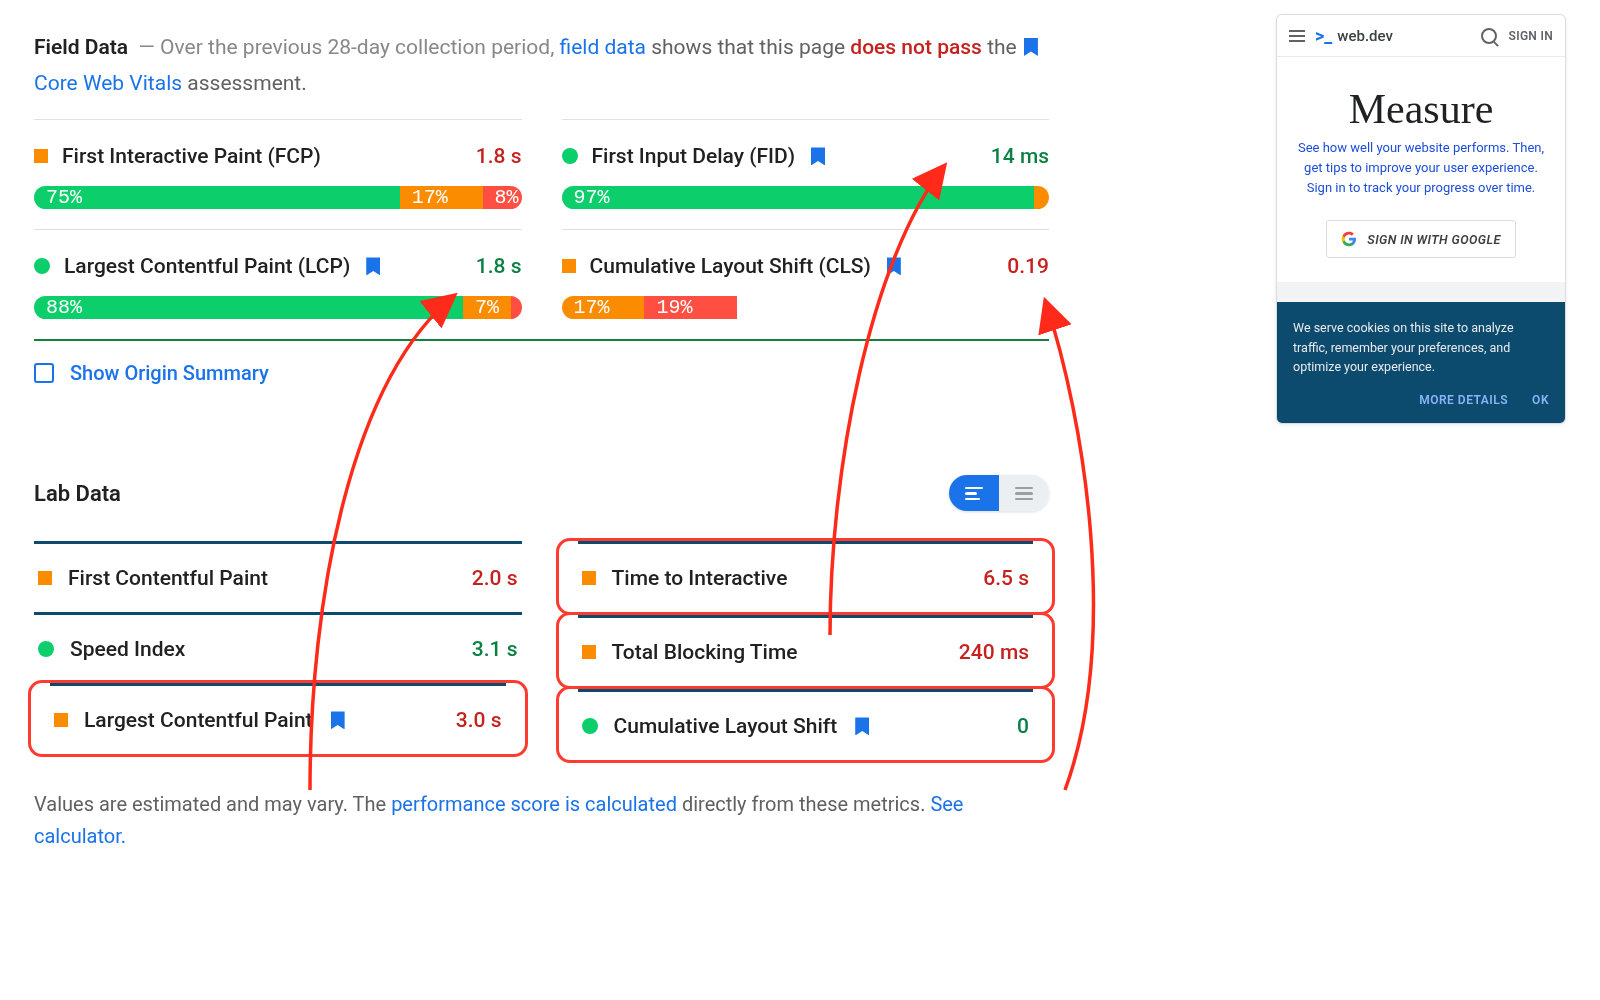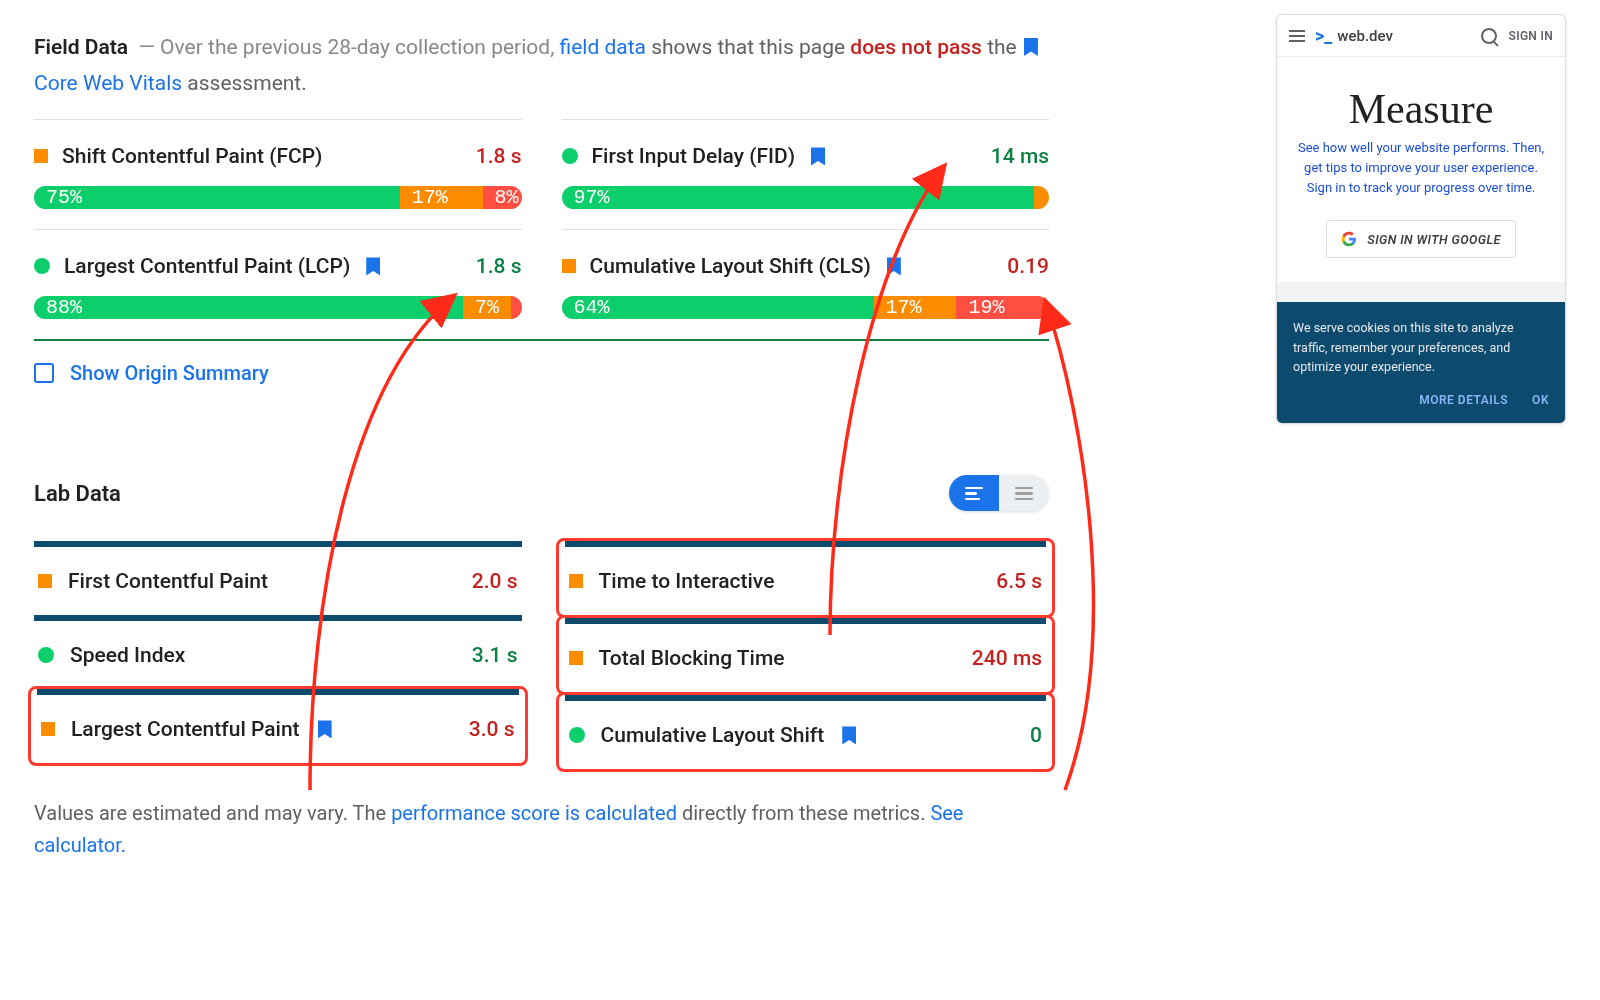--- a/index.html
+++ b/index.html
@@ -67,31 +67,31 @@
   .vt-inactive { background:#eceff1; }
   .vt-lines { display:flex; flex-direction:column; gap:3px; }
   .vt-line { height:2.5px; background:#fff; border-radius:2px; }
   .vt-inactive .vt-line { background:#9e9e9e; }
   .lab-grid {
     display:grid;
     grid-template-columns: 1fr 1fr;
     column-gap: 40px;
   }
   .lab-row {
-    border-top:6px solid #0c4a6e;
+    border-top:3px solid #0c4a6e;
     padding: 22px 4px;
     display:flex; align-items:flex-start; justify-content:space-between;
   }
   .lab-left { display:flex; align-items:center; gap:16px; }
   .lab-name { font-size:21px; font-weight:500; }
   .lab-val { font-size:21px; font-weight:500; }
   .highlight-box {
     border:3px solid #ff3b30;
-    border-radius:8px;
-    padding: 0 6px;
+    border-radius:14px;
+    padding: 0 19px;
     margin: -3px -6px;
   }
   .footer-note { font-size:20px; color:#616161; margin-top:28px; line-height:1.6; width:930px; }
 
   
   .webdev-panel {
     position:absolute; top:14px; right:34px;
     width:290px;
     border:1px solid #dadce0; border-radius:6px;
     overflow:hidden;
@@ -141,21 +141,21 @@
     <span class="bookmark"></span>
     <span class="link-blue">Core Web Vitals</span>
     <span>assessment.</span>
   </div>
 
   <div class="metrics-grid" id="field-metrics">
     <div class="metric-cell">
       <div class="metric-head">
         <div class="metric-left">
             <span class="sq sq-orange"></span>
-            <span class="metric-name">Shift Contentful Paint (FCP)</span>
+            <span class="metric-name">First Interactive Paint (FCP)</span>
           </div>
         <span class="metric-val val-red">1.8 s</span>
       </div>
       <div class="dist-bar">
           <div class="dist-seg seg-green" style="flex:0 0 75%">75%</div>
           <div class="dist-seg seg-orange" style="flex:0 0 17%">17%</div>
           <div class="dist-seg seg-red" style="flex:0 0 8%">8%</div>
         </div>
     </div>
     <div class="metric-cell">
@@ -190,21 +190,20 @@
     <div class="metric-cell">
       <div class="metric-head">
         <div class="metric-left">
             <span class="sq sq-orange"></span>
             <span class="metric-name">Cumulative Layout Shift (CLS)</span>
             <span class="bookmark"></span>
           </div>
         <span class="metric-val val-red">0.19</span>
       </div>
       <div class="dist-bar">
-          <div class="dist-seg seg-green" style="flex:0 0 64%">64%</div>
           <div class="dist-seg seg-orange" style="flex:0 0 17%">17%</div>
           <div class="dist-seg seg-red" style="flex:0 0 19%">19%</div>
         </div>
     </div>
     </div>
 
   <div class="show-origin">
     <span class="chk"></span>
     <span class="show-origin-label">Show Origin Summary</span>
   </div>

